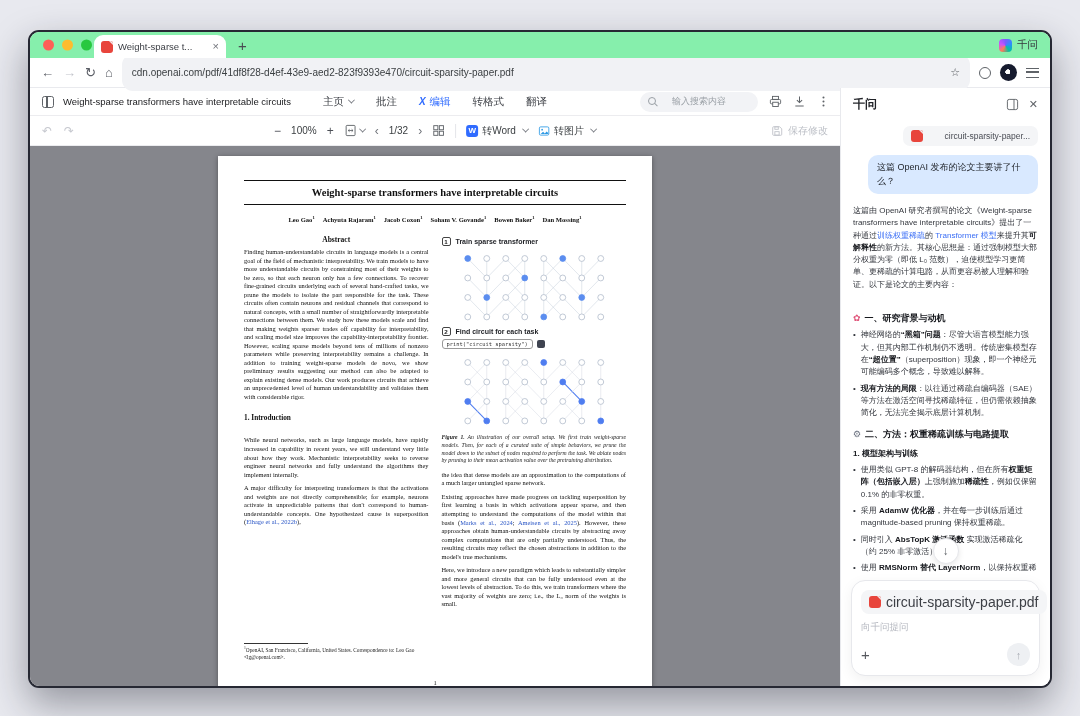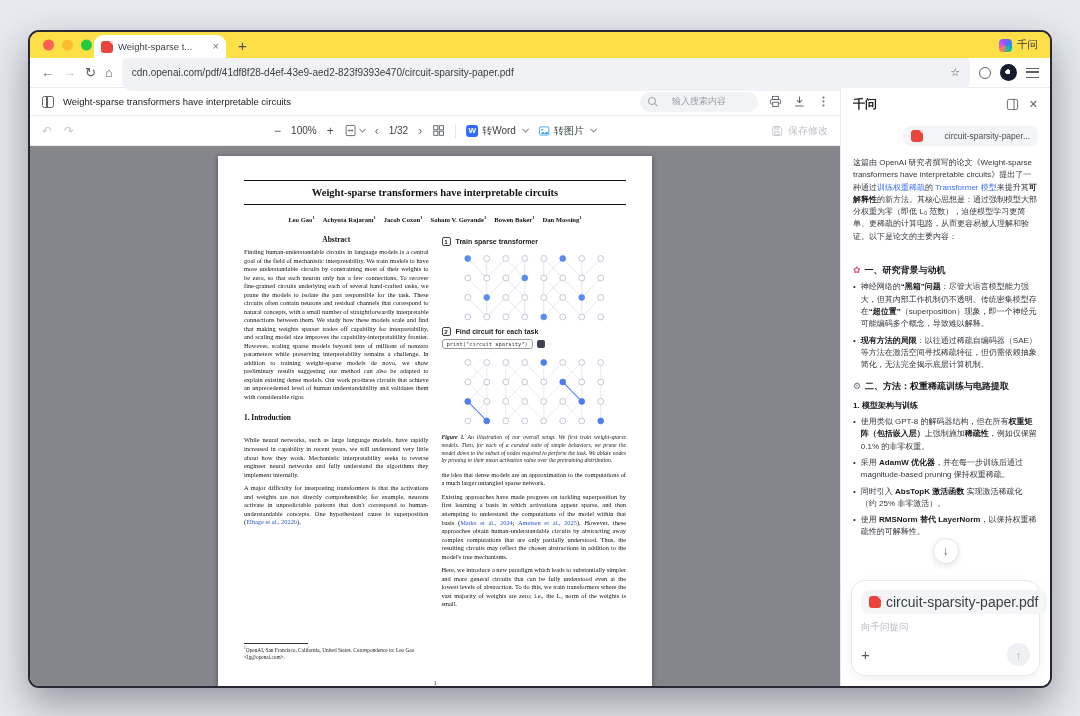--- a/index.html
+++ b/index.html
@@ -6,21 +6,21 @@
   html,body { width:1080px; height:716px; }
   body { font-family:"Liberation Sans","DejaVu Sans",sans-serif; background:#e8e9ef; overflow:hidden; }
   .stage { position:relative; width:1080px; height:716px; background:#e8e9ef; }
 
   
   .window { position:absolute; left:28px; top:30px; width:1024px; height:658px; background:#fff;
             border:2px solid #262833; border-radius:11px; overflow:hidden;
             box-shadow:0 16px 38px rgba(24,27,40,.40); display:flex; flex-direction:column; }
 
   
-  .tabbar { position:relative; height:26px; background:#fde047; flex:none;text-decoration:underline; }
+  .tabbar { position:relative; height:26px; background:#86efac; flex:none;text-decoration:underline; }
   .lights { position:absolute; left:13px; top:50%; transform:translateY(-50%); display:flex; gap:8px; }
   .light { width:11px; height:11px; border-radius:50%; display:inline-block; }
   .light.red{ background:#ff5f57; } .light.yel{ background:#febc2e; } .light.grn{ background:#28c840; }
   .tab { position:absolute; left:64px; bottom:0; height:23px; width:132px; background:#fff;
          border-radius:9px 9px 0 0; display:flex; align-items:center; gap:5px; padding:0 7px; }
   .tab-label { font-size:9.5px; color:#3c3f45; white-space:nowrap; overflow:hidden; text-overflow:ellipsis; flex:1; }
   .tab-close { font-size:11px; color:#70737a; line-height:1; }
   .newtab { position:absolute; left:208px; top:50%; transform:translateY(-50%); font-size:15px; color:#4a4d53; }
   .tab-right { position:absolute; right:12px; top:50%; transform:translateY(-50%); display:flex; align-items:center; gap:5px; }
   .brandicon { width:13px; height:13px; border-radius:4px;
@@ -196,20 +196,33 @@
       <span class="bars"></span>
     </div>
 
     <div class="content">
 
       <div class="pdf-section">
 
         <div class="toolbar1">
           <span class="side-ic"></span>
           <span class="doc-title">Weight-sparse transformers have interpretable circuits</span>
+          <nav class="vtabs">
+            <span class="vtab">
+              <span>主页</span>
+              <span class="caret"></span>
+            </span>
+            <span class="vtab">批注</span>
+            <span class="vtab active-blue">
+              <span class="xlogo">X</span>
+              <span>编辑</span>
+            </span>
+            <span class="vtab">转格式</span>
+            <span class="vtab">翻译</span>
+          </nav>
           <div class="tb-right">
             <div class="searchbox">
               <span class="mag"></span>
               <span class="search-ph">输入搜索内容</span>
             </div>
             <svg class="svgic" width="13" height="13" viewBox="0 0 14 14">
               <rect x="3.8" y="1.5" width="6.4" height="3.2" fill="none" stroke="#5f6368"></rect>
               <rect x="1.5" y="4.9" width="11" height="4.6" rx="1" fill="none" stroke="#5f6368"></rect>
               <rect x="4" y="7.8" width="6" height="4.6" fill="#fff" stroke="#5f6368"></rect>
             </svg>
@@ -474,20 +487,21 @@
             </svg>
             <span class="ph-close">✕</span>
           </div>
         </div>
 
         <div class="chat">
           <div class="qchip">
             <span class="pdficon"></span>
             <span class="qchip-label">circuit-sparsity-paper...</span>
           </div>
+          <div class="bubble">这篇 OpenAI 发布的论文主要讲了什么？</div>
           <div class="ai">
               <div class="ai-p"><span>这篇由 OpenAI 研究者撰写的论文《Weight-sparse transformers have interpretable circuits》提出了一种通过</span><span class="blue">训练权重稀疏</span><span>的 </span><span class="blue">Transformer 模型</span><span>来提升其</span><span class="bold">可解释性</span><span>的新方法。其核心思想是：通过强制模型大部分权重为零（即低 L₀ 范数），迫使模型学习更简单、更稀疏的计算电路，从而更容易被人理解和验证。以下是论文的主要内容：</span></div>
               <div class="ai-h">
                 <span class="ic-flower">✿</span>
                 <span>一、研究背景与动机</span>
               </div>
               <div class="ai-li">
                 <span class="bt">•</span>
                 <div><span>神经网络的</span><span class="bold">“黑箱”问题</span><span>：尽管大语言模型能力强大，但其内部工作机制仍不透明。传统密集模型存在</span><span class="bold">“超位置”</span><span>（superposition）现象，即一个神经元可能编码多个概念，导致难以解释。</span></div>
               </div>

